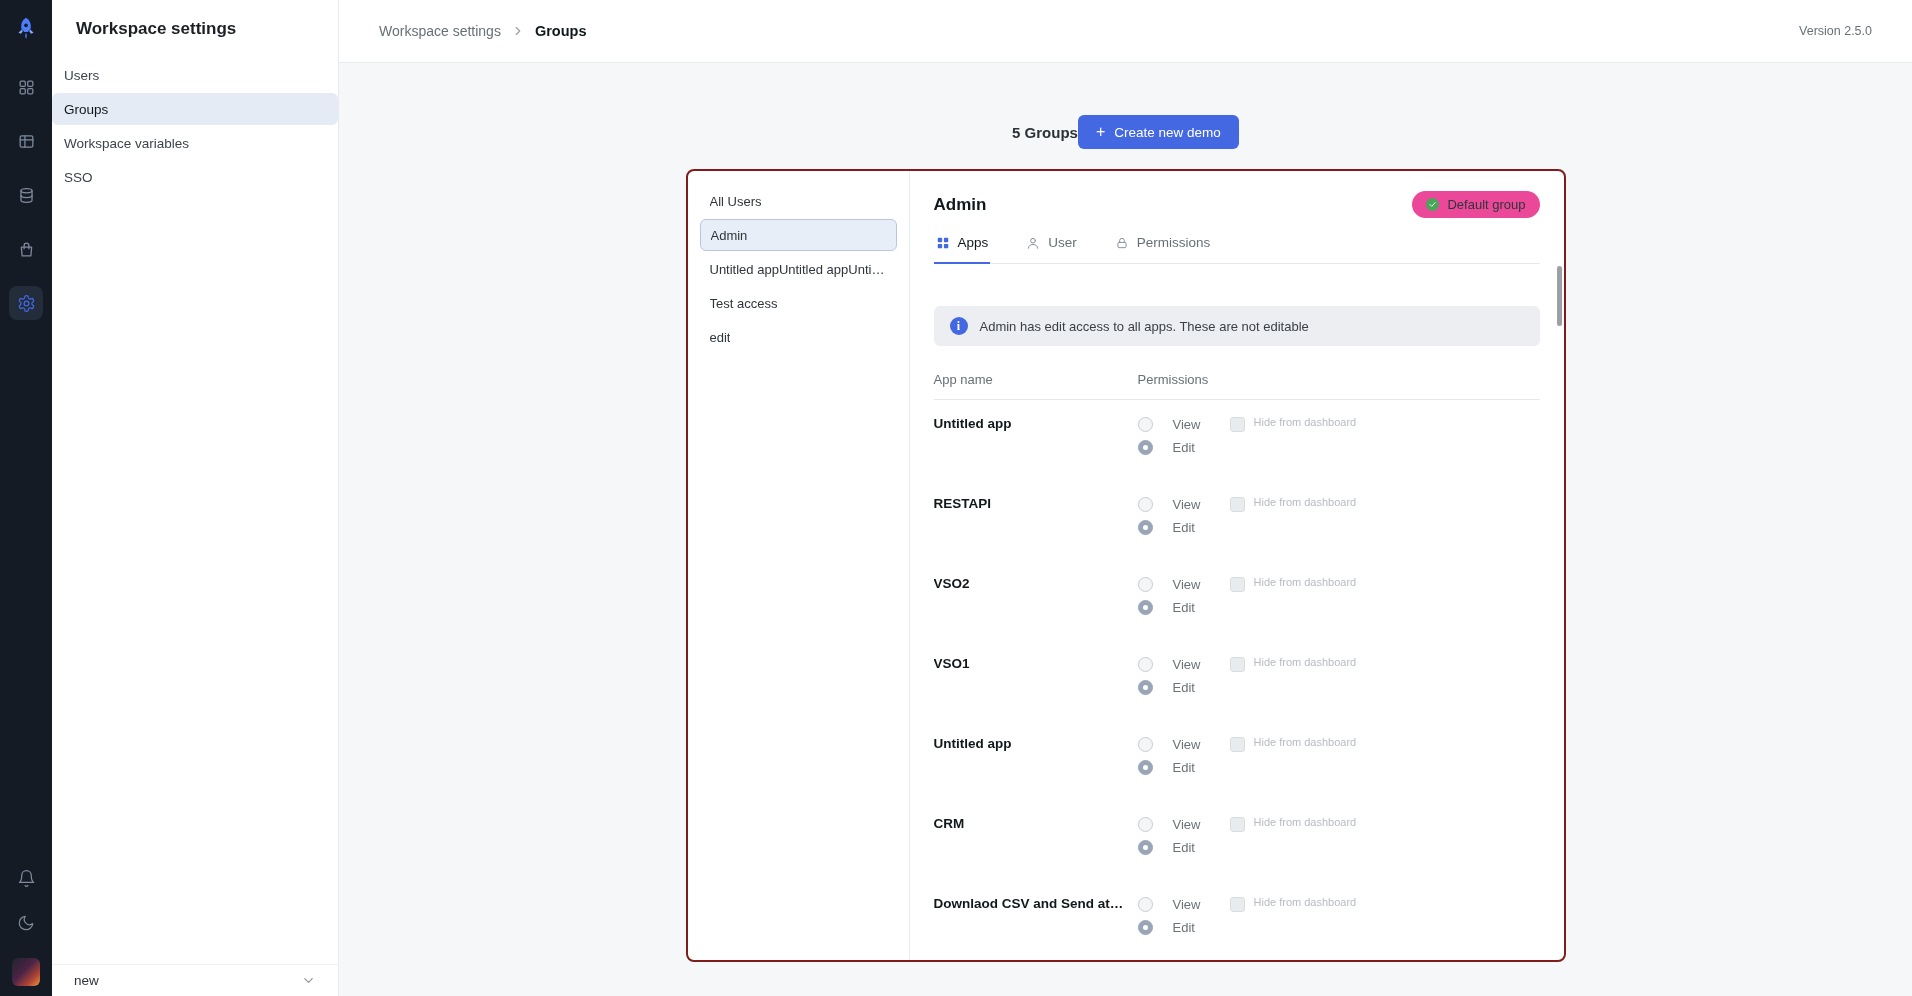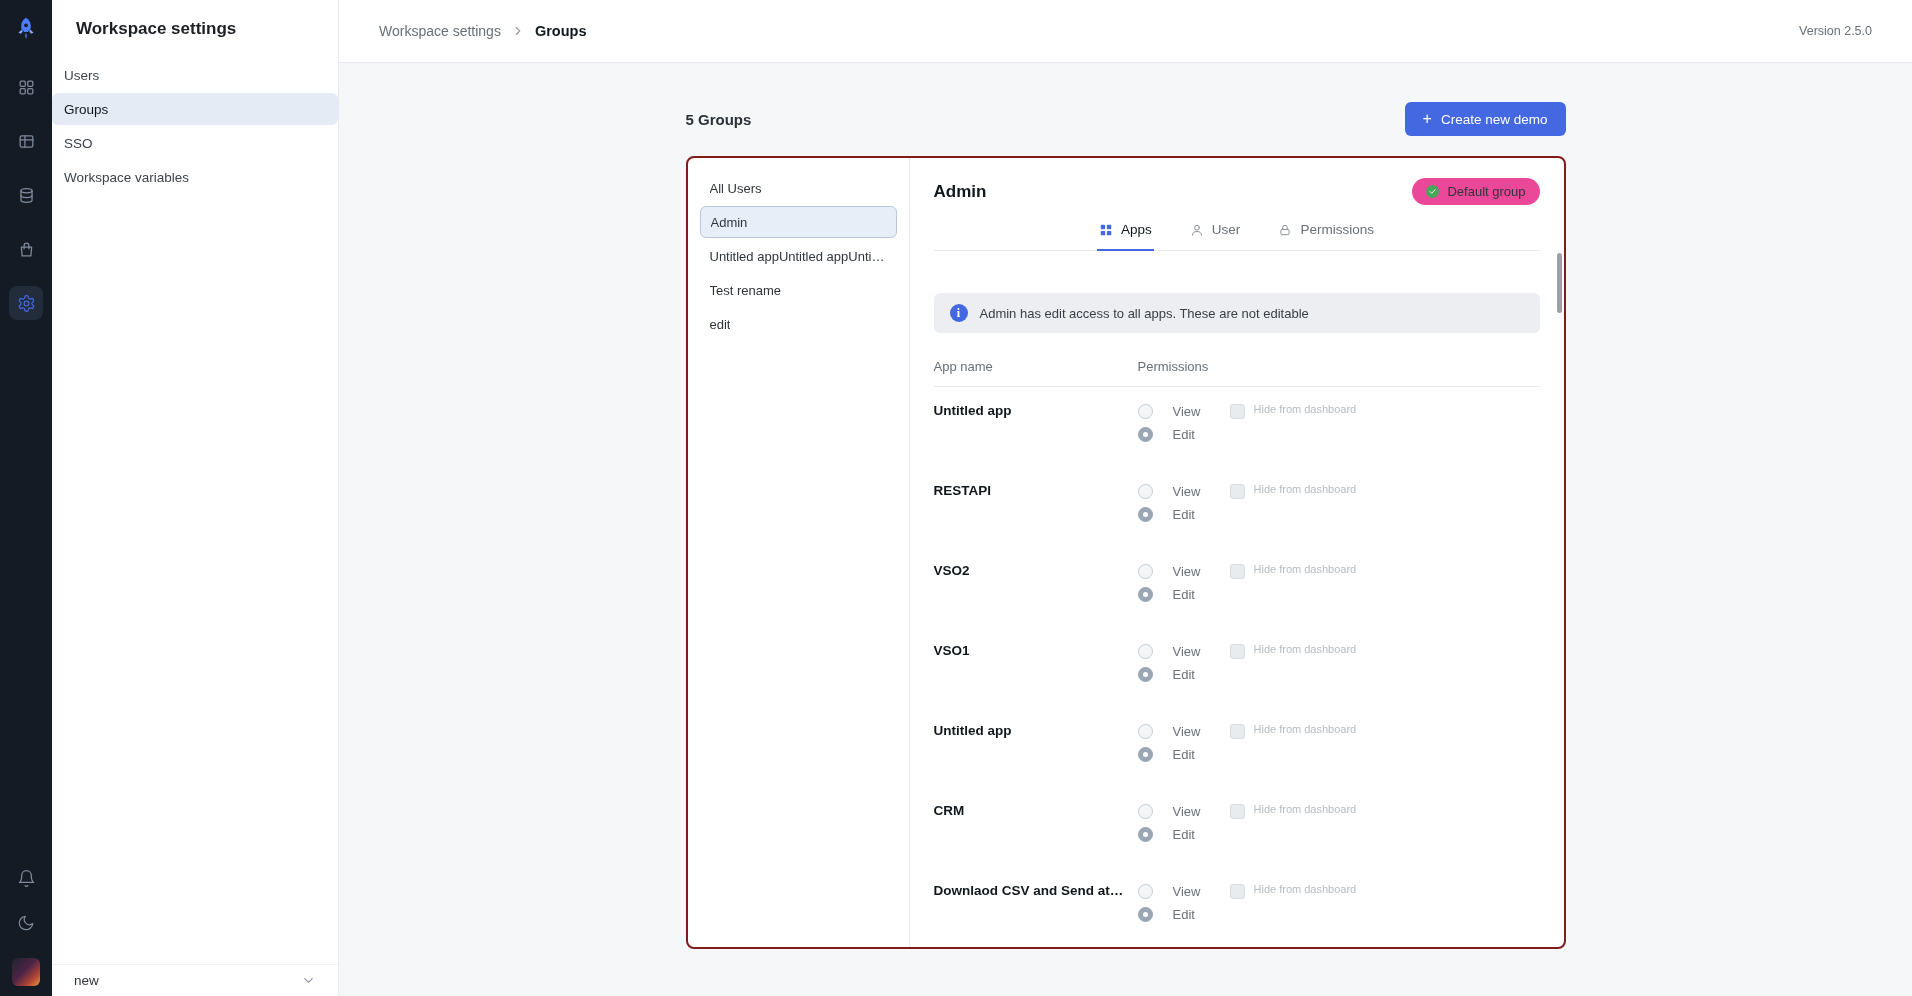--- a/index.html
+++ b/index.html
@@ -64,21 +64,21 @@
   .crumb-root { font-size:14px; color:#687076; cursor:pointer; }
   .crumb-sep { margin:0 10px; display:flex; }
   .crumb-sep svg { stroke:#9aa0a6; fill:none; stroke-width:2; stroke-linecap:round; stroke-linejoin:round; }
   .crumb-current { font-size:14.5px; font-weight:700; color:#11181c; }
   .topbar-spacer { flex:1; }
   .version { font-size:12.5px; color:#687076; }
 
   .content { position:absolute; top:63px; left:0; right:0; bottom:0; background:#f5f7f9; }
   .container { width:880px; margin:0 auto; }
 
-  .content-header { margin-top:39px; display:flex; align-items:center; justify-content:space-between; }
+  .content-header { margin-top:52px; display:flex; align-items:center; justify-content:center; }
   .groups-count { font-size:15px; font-weight:600; color:#2b3136; }
   .btn-primary {
     height:34px; padding:0 18px; background:var(--accent,#4368e1); color:#fff;
     border:none; border-radius:6px; font-size:13.5px; font-family:inherit;
     display:flex; align-items:center; gap:9px; cursor:pointer;
   }
   .btn-plus { font-size:16px; line-height:1; font-weight:400; }
 
   
   .card {
@@ -101,21 +101,21 @@
   .badge {
     display:flex; align-items:center; gap:8px; background:#ec4899;
     border-radius:999px; padding:6px 14px; font-size:13px; color:#2f353b;
   }
   .badge-dot {
     width:13px; height:13px; border-radius:50%; background:var(--green,#46a758);
     display:flex; align-items:center; justify-content:center;
   }
   .badge-dot svg { stroke:#fff; fill:none; stroke-width:2.4; stroke-linecap:round; stroke-linejoin:round; }
 
-  .tabs { margin-top:8px; display:flex; gap:34px; border-bottom:1px solid #e6e9ec;justify-content:center; }
+  .tabs { margin-top:8px; display:flex; gap:34px; border-bottom:1px solid #e6e9ec; }
   .tab {
     display:flex; align-items:center; gap:8px; padding:9px 2px 12px;
     font-size:13.5px; color:#687076; cursor:pointer; border-bottom:2px solid transparent;
     margin-bottom:-1px;
   }
   .tab.active { color:#11181c; border-bottom-color:var(--accent,#4368e1); }
   .tab-icon svg.stroke-ic { stroke:#8a9099; fill:none; stroke-width:1.7; stroke-linecap:round; stroke-linejoin:round; }
 
   .info-banner {
     margin-top:42px; background:#eceef1; border-radius:6px;
@@ -230,24 +230,24 @@
 <div class="sidebar">
   <div class="sidebar-title">Workspace settings</div>
   <div class="sidebar-menu">
       <div class="sidebar-item">
     <span>Users</span>
   </div>
       <div class="sidebar-item active">
     <span>Groups</span>
   </div>
       <div class="sidebar-item">
+    <span>Workspace variables</span>
+  </div>
+      <div class="sidebar-item">
     <span>SSO</span>
-  </div>
-      <div class="sidebar-item">
-    <span>Workspace variables</span>
   </div>
     </div>
   <div class="sidebar-footer">
     <span class="ws-name">new</span>
     <span>
       <svg viewBox="0 0 24 24" width="15" height="15">
           <path d="M6 9l6 6 6-6"></path>
         </svg>
     </span>
   </div>
@@ -282,21 +282,21 @@
             <div class="group-item">
     <span>All Users</span>
   </div>
             <div class="group-item selected">
     <span>Admin</span>
   </div>
             <div class="group-item">
     <span>Untitled appUntitled appUntitle...</span>
   </div>
             <div class="group-item">
-    <span>Test rename</span>
+    <span>Test access</span>
   </div>
             <div class="group-item">
     <span>edit</span>
   </div>
           </div>
 
         <div class="detail-pane">
           <div class="detail-header">
             <div class="detail-title">Admin</div>
             <div class="badge">

